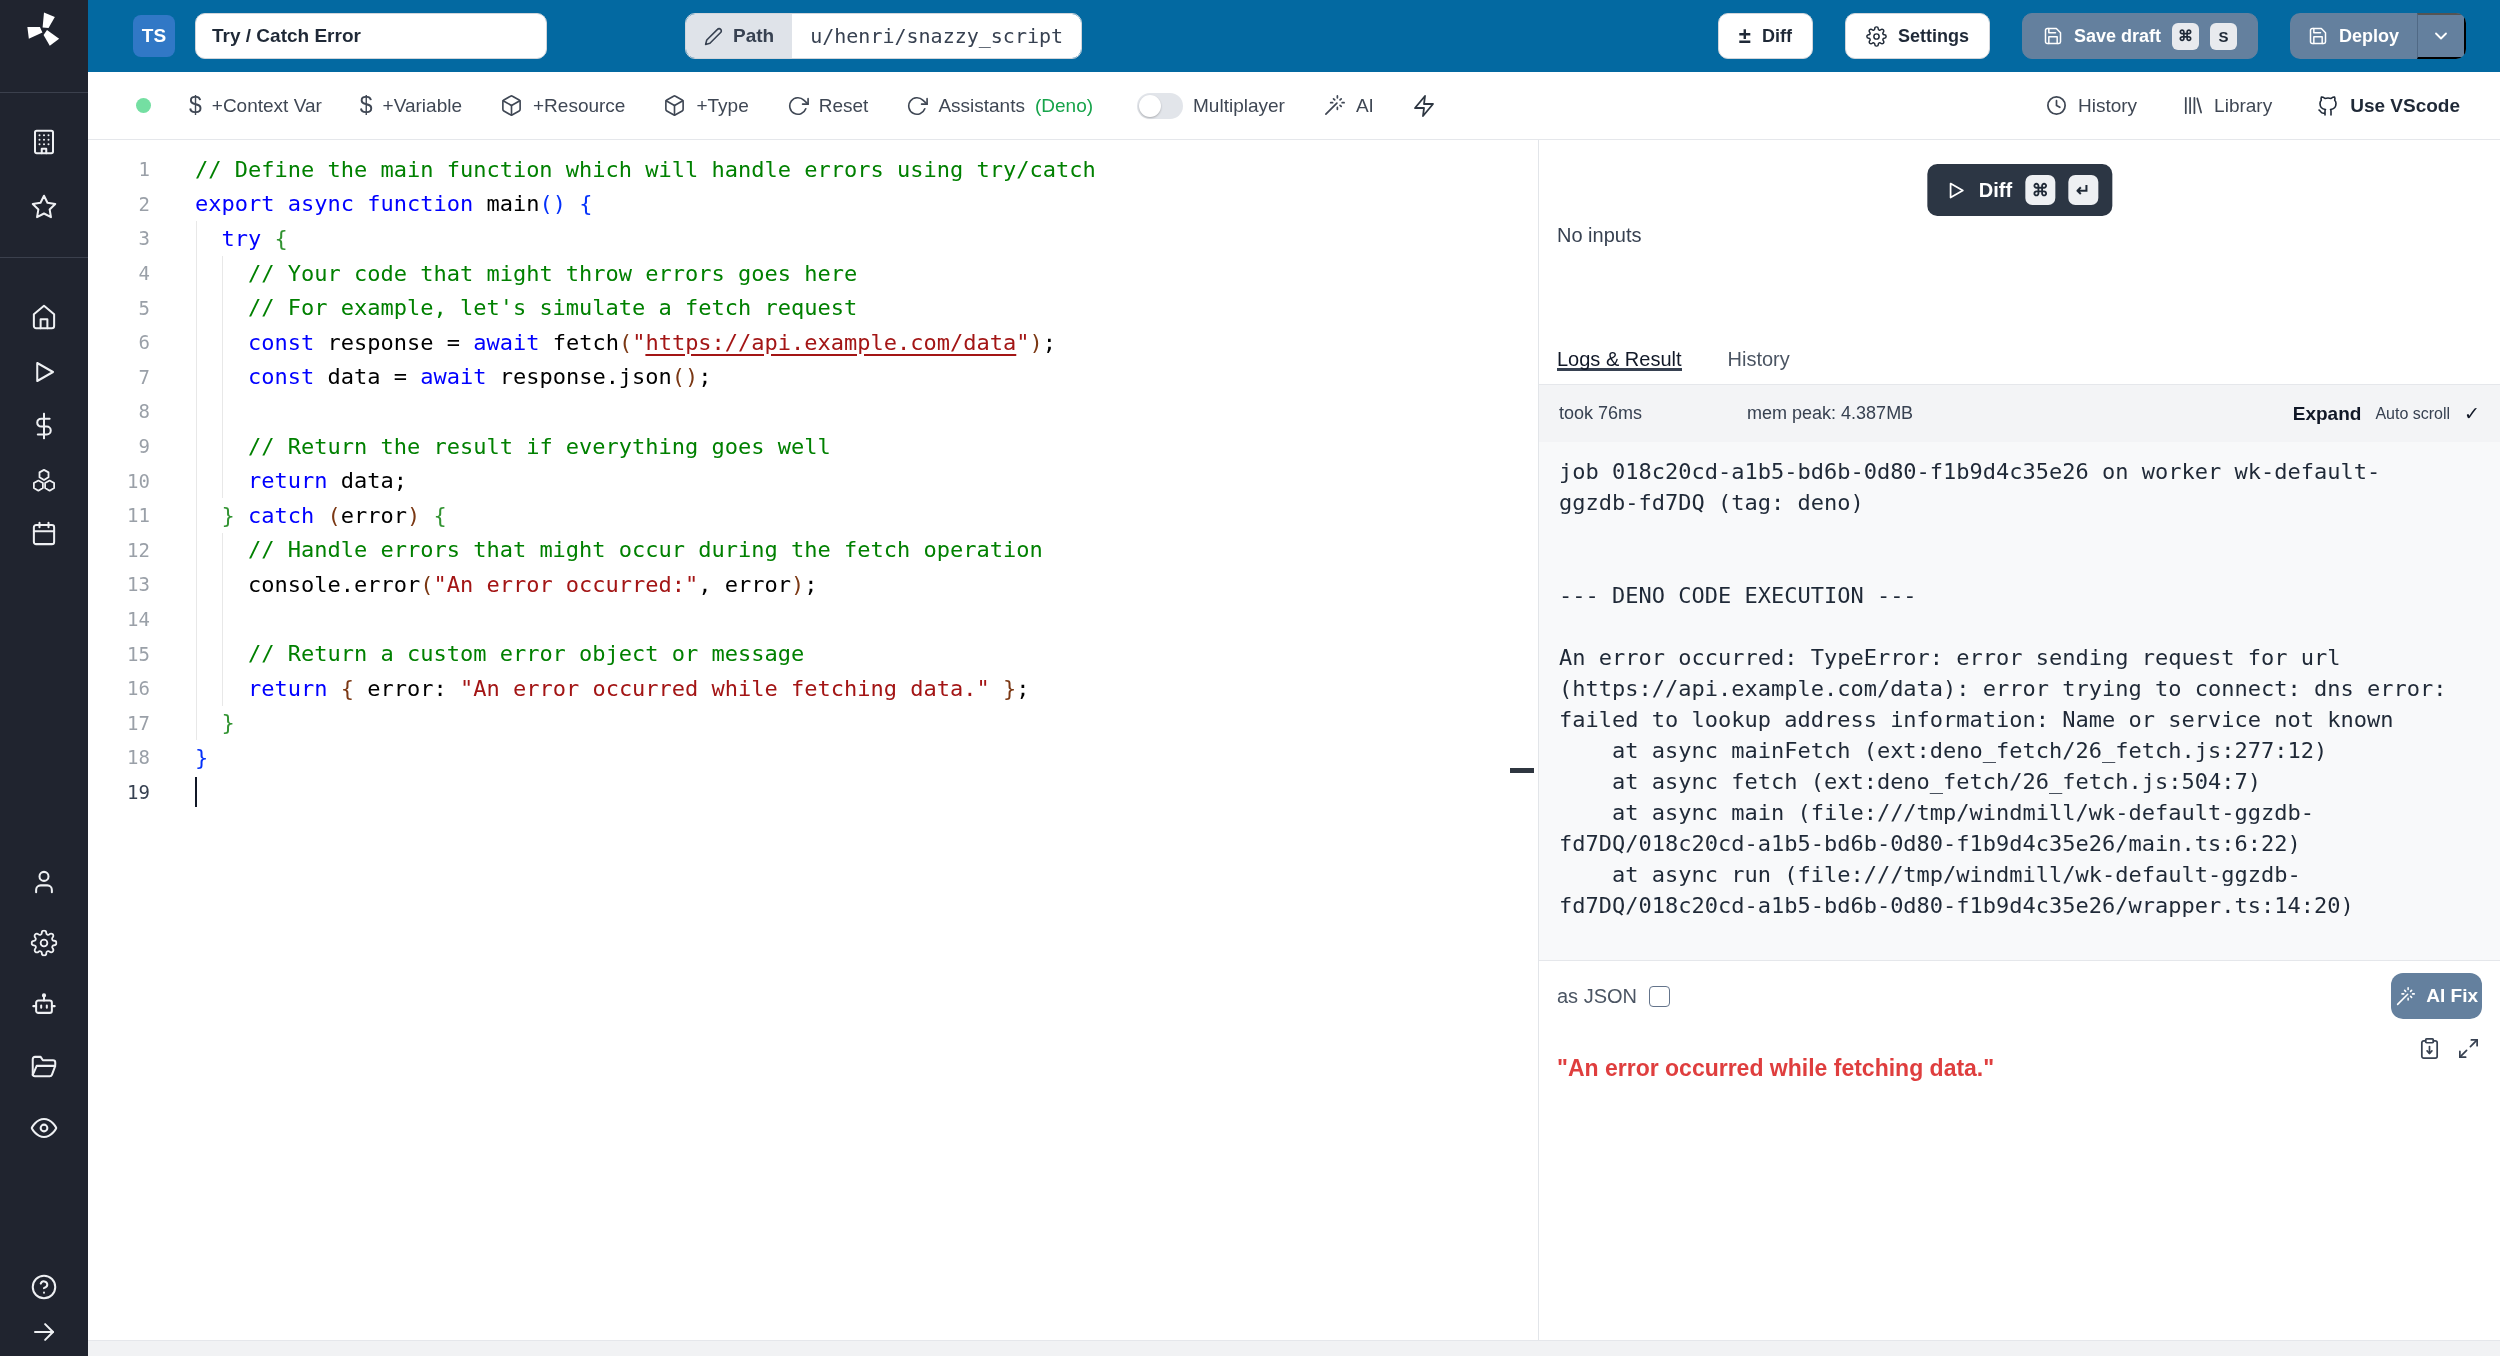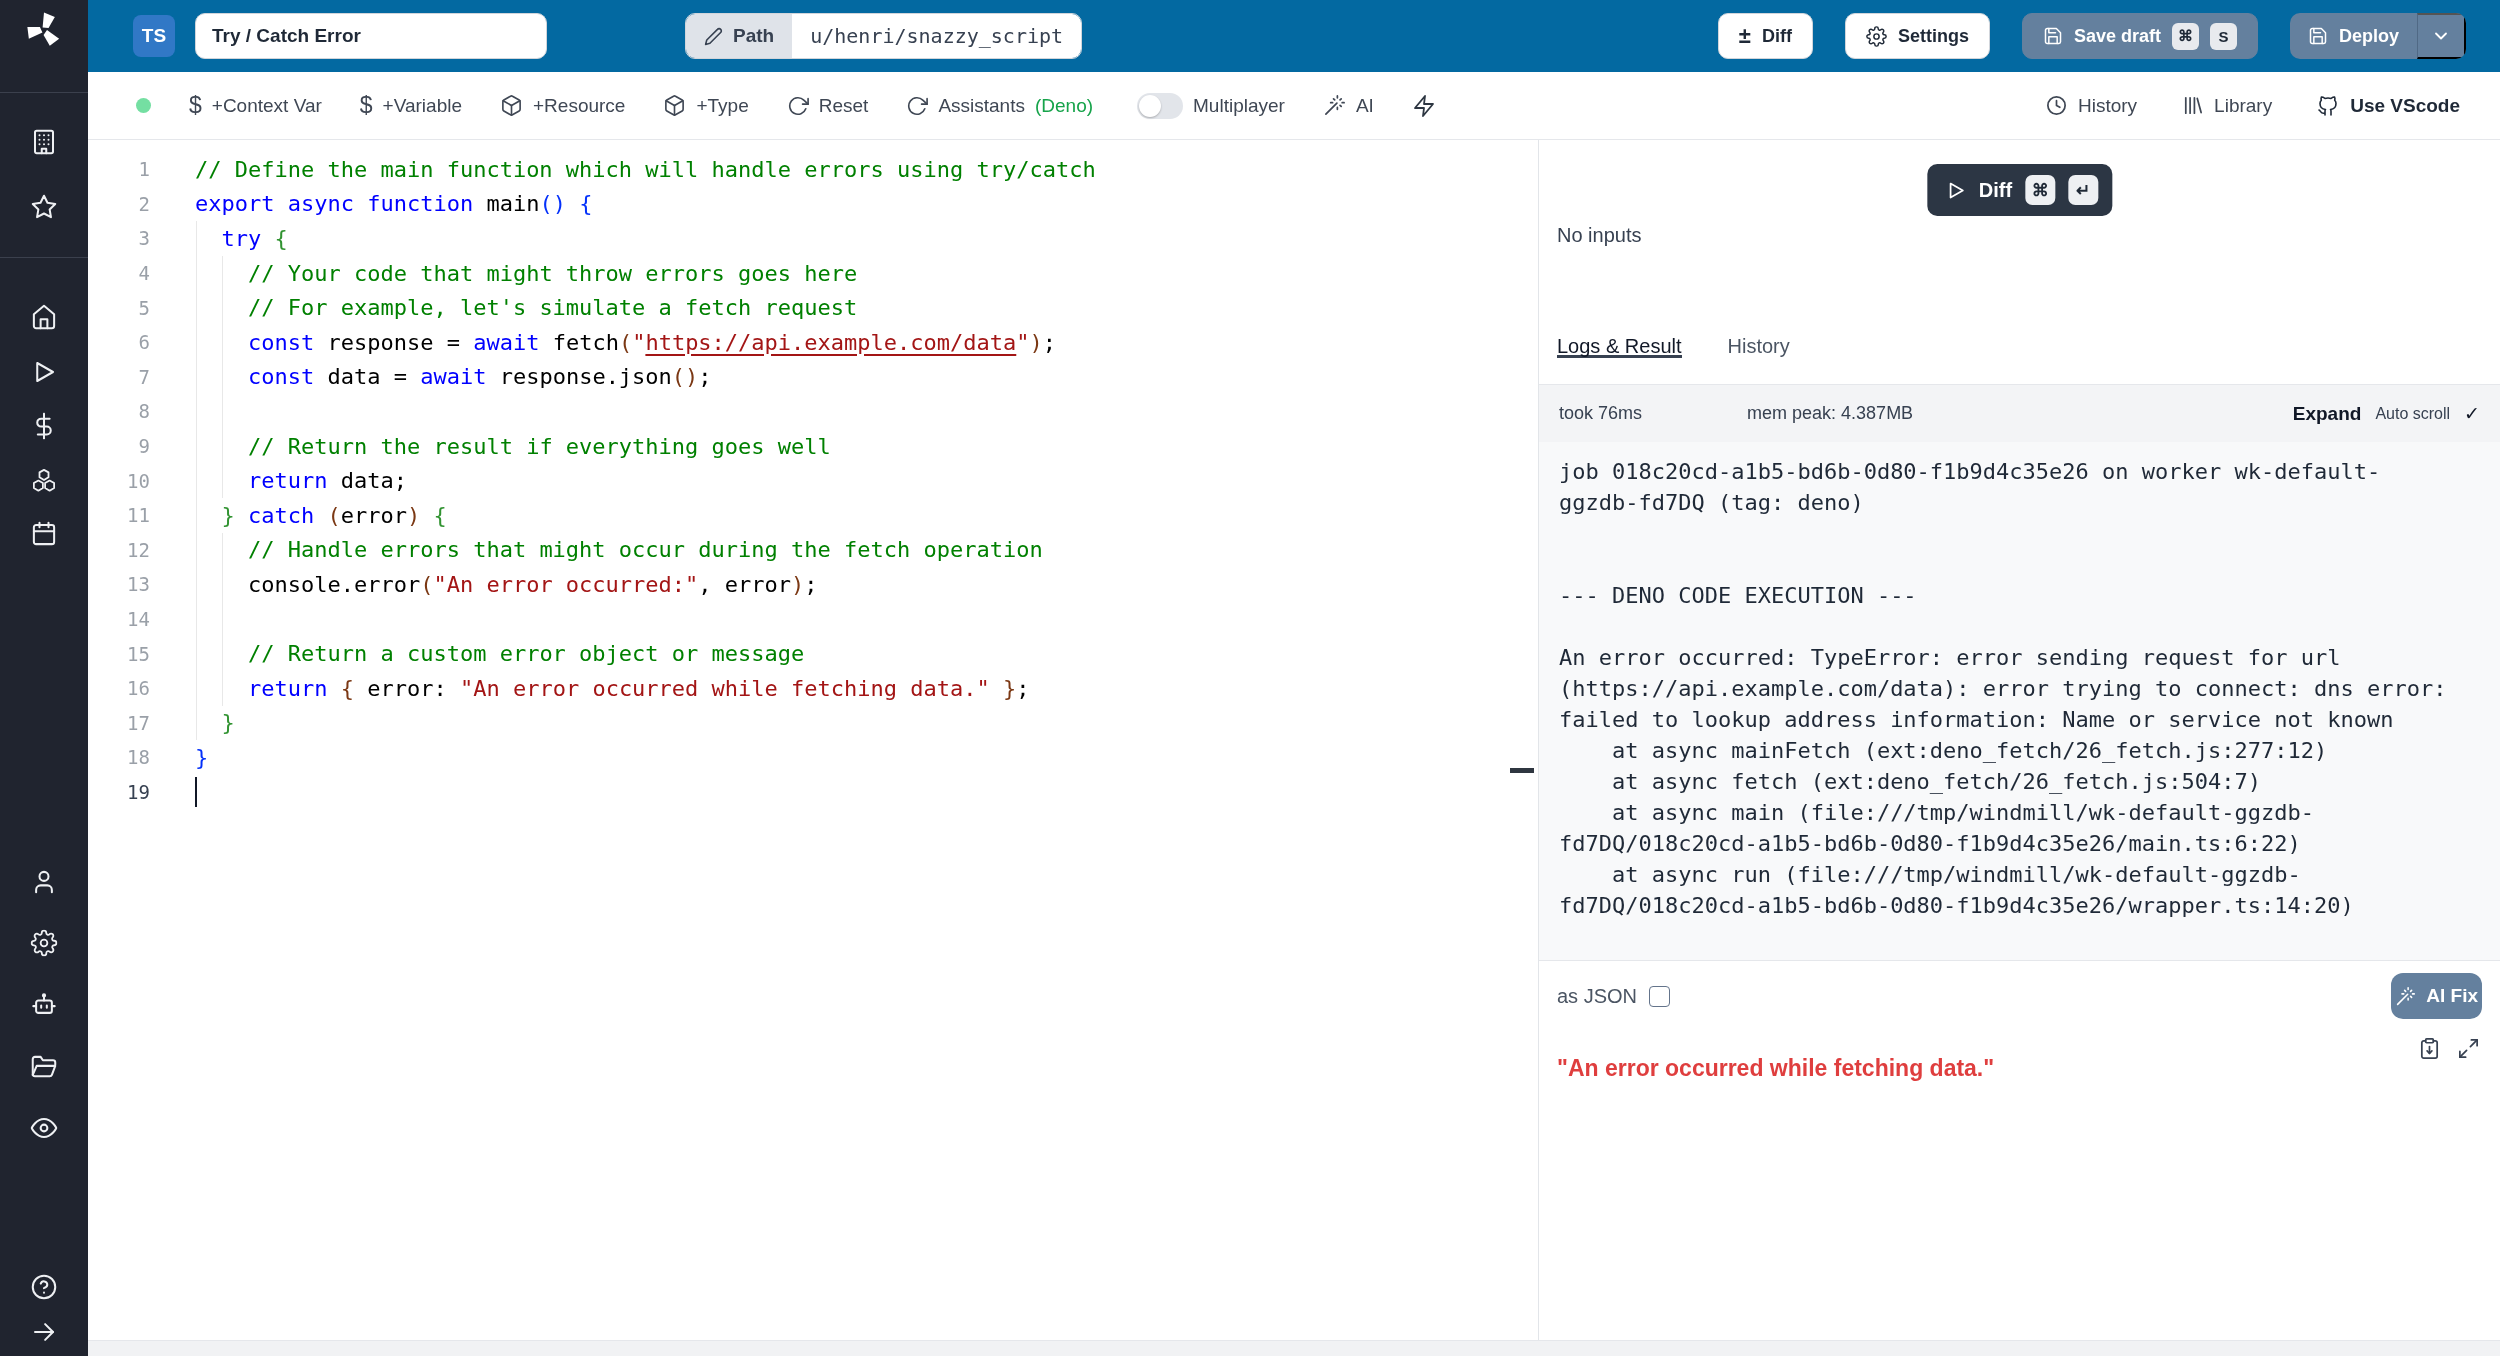--- a/index.html
+++ b/index.html
@@ -55,21 +55,21 @@
   .guide { position:absolute; width:1px; background:#e8e8e8; }
   .cursor { position:absolute; width:2px; height:30px; background:#111827; }
   .ruler-mark { position:absolute; width:24px; height:5px; background:#2f3640; }
 
   
   .rightpanel { width:962px; flex-shrink:0; border-left:1px solid #e2e5e9; display:flex; flex-direction:column; background:#fff; }
   .toppane { height:195px; position:relative; }
   .test-btn { position:absolute; left:50%; top:24px; transform:translateX(-50%); background:#2c3644; color:#fff; border-radius:10px; height:52px; display:flex; align-items:center; gap:13px; padding:0 14px 0 18px; font-size:20px; font-weight:700; cursor:pointer; }
   .test-kbd { background:#eef0f3; color:#1f2937; border-radius:7px; min-width:30px; height:30px; display:flex; align-items:center; justify-content:center; font-size:17px; font-weight:600; }
   .no-inputs { position:absolute; left:18px; top:84px; font-size:20px; color:#374151; }
-  .tabs { height:50px; display:flex; gap:46px; padding:0 18px; border-bottom:1px solid #e5e7eb; align-items:flex-start; }
+  .tabs { height:50px; display:flex; gap:46px; padding:0 18px; border-bottom:1px solid #e5e7eb; align-items:center; }
   .tab { display:flex; align-items:center; font-size:20px; color:#4b5563; cursor:pointer; }
   .tab.active { color:#111827; font-weight:500; box-shadow:inset 0 -3px 0 #374151; }
   .statsbar { height:57px; background:#f3f4f6; display:flex; align-items:center; padding:0 20px; font-size:18px; color:#374151; }
   .stat-mem { margin-left:105px; }
   .stats-right { margin-left:auto; display:flex; align-items:center; gap:14px; }
   .expand-lbl { font-weight:700; font-size:19px; color:#111827; cursor:pointer; }
   .autoscroll-lbl { font-size:16px; color:#374151; cursor:pointer; }
   .checkmark { font-size:19px; color:#111827; }
   .logs { flex:1; background:#f8f9fa; padding:14px 20px; font-family:"DejaVu Sans Mono",monospace; font-size:22px; line-height:31px; color:#1f2937; overflow:hidden; }
   .logline { white-space:pre; min-height:31px; }

